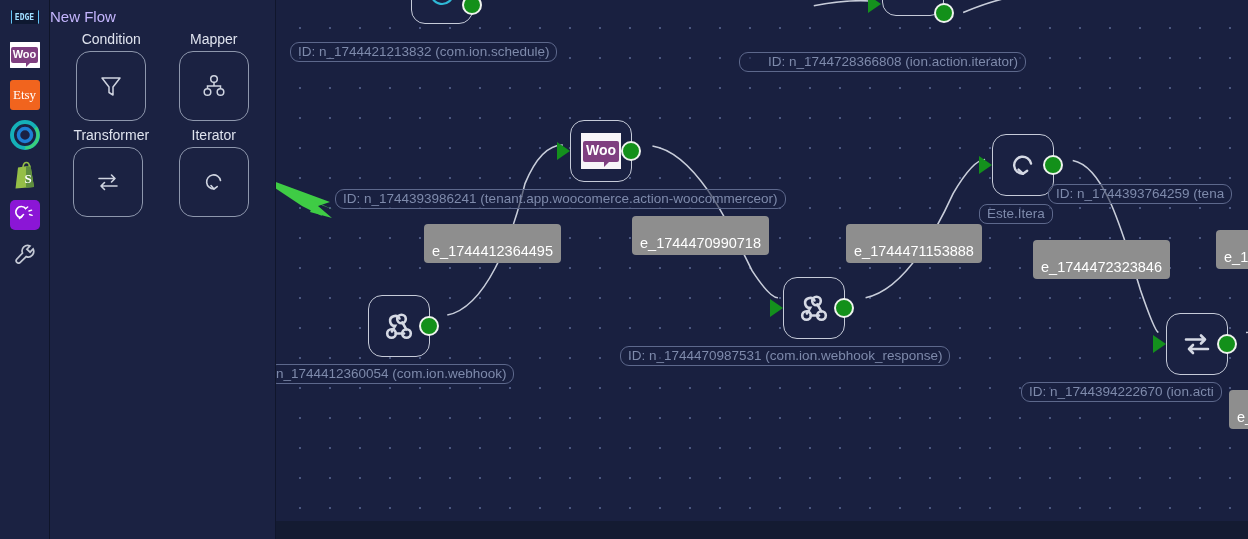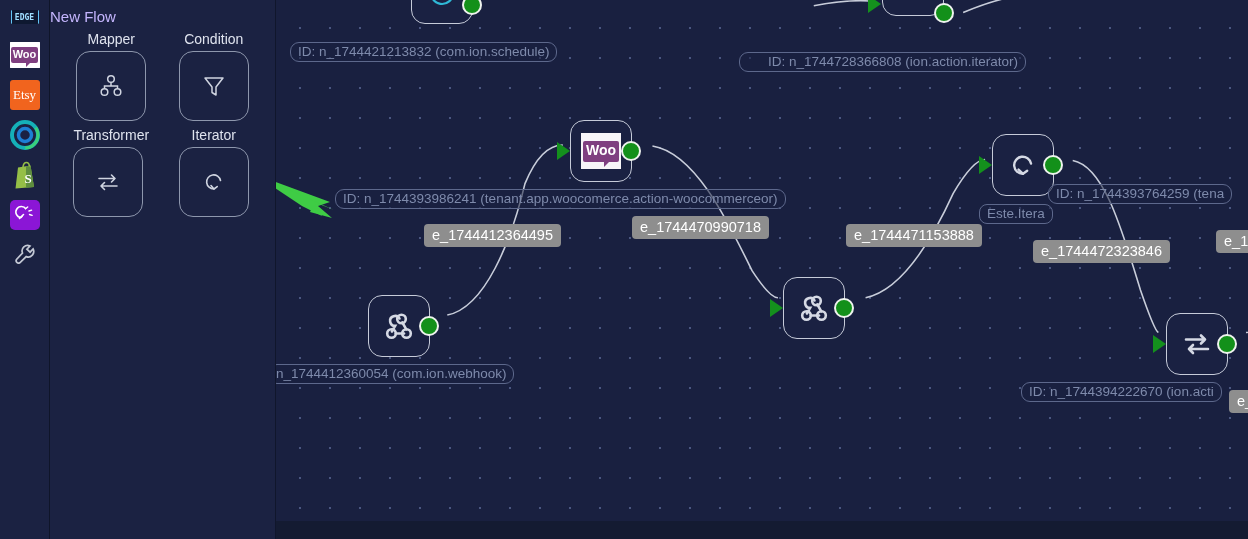--- a/index.html
+++ b/index.html
@@ -180,21 +180,21 @@
     background: rgba(25,32,64,0.55);
   }
   .id-pill.short { border-radius: 8px; }
 
   
   .edge-label {
     position: absolute;
     background: #8e8e8e;
     color: #ffffff;
     font-size: 14.5px;
-    padding: 3px 8px 4px 8px;
+    padding: 19px 8px 4px 8px;
     border-radius: 4px;
     white-space: nowrap;
     text-align: right;
   }
 
   
   .annot-arrow { position: absolute; pointer-events: none; }
 
   svg.wires { position: absolute; inset: 0; width: 100%; height: 100%; }
 </style>
@@ -250,38 +250,38 @@
       <svg class="ic-wrench" viewBox="0 0 30 30">
         <path d="M20 6 a5.5 5.5 0 0 0 -7.5 7 l-6 6.5 a2.4 2.4 0 0 0 3.3 3.3 l6.4 -6.2 a5.5 5.5 0 0 0 6.9 -7.6 l-3 3.2 l-3.2 -3 Z" fill="none" stroke="#c3c8d4" stroke-width="1.7"></path>
       </svg>
     </div>
   </div>
 
   <div class="palette">
     <div class="palette-title">New Flow</div>
 
     <div class="palette-grid">
+
+      <div class="pal-cell">
+        <div class="pal-label">Condition</div>
+        <div class="pal-box">
+          <svg width="28" height="28" viewBox="0 0 28 28">
+            <path d="M5 6 H23 L16 15 V23 L12 20.5 V15 Z" fill="none" stroke="#cfd4e0" stroke-width="1.5" stroke-linejoin="round"></path>
+          </svg>
+        </div>
+      </div>
 
       <div class="pal-cell">
         <div class="pal-label">Mapper</div>
         <div class="pal-box">
           <svg width="28" height="28" viewBox="0 0 28 28">
             <circle cx="14" cy="7" r="3.3" fill="none" stroke="#cfd4e0" stroke-width="1.5"></circle>
             <circle cx="7.5" cy="20" r="3.3" fill="none" stroke="#cfd4e0" stroke-width="1.5"></circle>
             <circle cx="20.5" cy="20" r="3.3" fill="none" stroke="#cfd4e0" stroke-width="1.5"></circle>
             <path d="M14 10.3 V14 M7.5 16.7 V14 H20.5 V16.7" fill="none" stroke="#cfd4e0" stroke-width="1.5"></path>
-          </svg>
-        </div>
-      </div>
-
-      <div class="pal-cell">
-        <div class="pal-label">Condition</div>
-        <div class="pal-box">
-          <svg width="28" height="28" viewBox="0 0 28 28">
-            <path d="M5 6 H23 L16 15 V23 L12 20.5 V15 Z" fill="none" stroke="#cfd4e0" stroke-width="1.5" stroke-linejoin="round"></path>
           </svg>
         </div>
       </div>
 
       <div class="pal-cell">
         <div class="pal-label">Transformer</div>
         <div class="pal-box">
           <svg width="28" height="28" viewBox="0 0 28 28">
             <path d="M5 10.5 H21 M17.5 7 L21 10.5 L17.5 14" fill="none" stroke="#cfd4e0" stroke-width="1.6" stroke-linecap="round" stroke-linejoin="round"></path>
             <path d="M23 18 H7 M10.5 14.5 L7 18 L10.5 21.5" fill="none" stroke="#cfd4e0" stroke-width="1.6" stroke-linecap="round" stroke-linejoin="round"></path>
@@ -376,20 +376,21 @@
             <path d="M18.5 10.5 a5 5 0 1 0 -4.4 7.4 l-3.2 5.6"></path>
             <circle cx="10.5" cy="25.5" r="4.3"></circle>
             <path d="M14.8 25.5 h8.2"></path>
             <circle cx="25.5" cy="25.5" r="4.3"></circle>
             <path d="M25.3 21.3 l-4 -7"></path>
             <circle cx="20.5" cy="11" r="4.3"></circle>
           </g>
         </svg>
       </div>
       <div class="out-dot" style="left:558px; top:298px;"></div>
+      <div class="id-pill" style="left:344px; top:346px;">ID: n_1744470987531 (com.ion.webhook_response)</div>
 
       <div class="in-arrow" style="left:703px; top:156px;"></div>
       <div class="node" style="left:716px; top:134px;">
         <svg width="34" height="34" viewBox="0 0 34 34">
           <path d="M25 15.5 a8.5 8.5 0 1 0 -8 10.2" fill="none" stroke="#d5d9e4" stroke-width="2.4" stroke-linecap="round"></path>
           <path d="M12.5 21.5 L17 25.8 L21.2 22.8" fill="none" stroke="#d5d9e4" stroke-width="2.4" stroke-linecap="round" stroke-linejoin="round"></path>
         </svg>
       </div>
       <div class="out-dot" style="left:767px; top:155px;"></div>
       <div class="id-pill" style="left:772px; top:184px;">ID: n_1744393764259 (tena</div>

